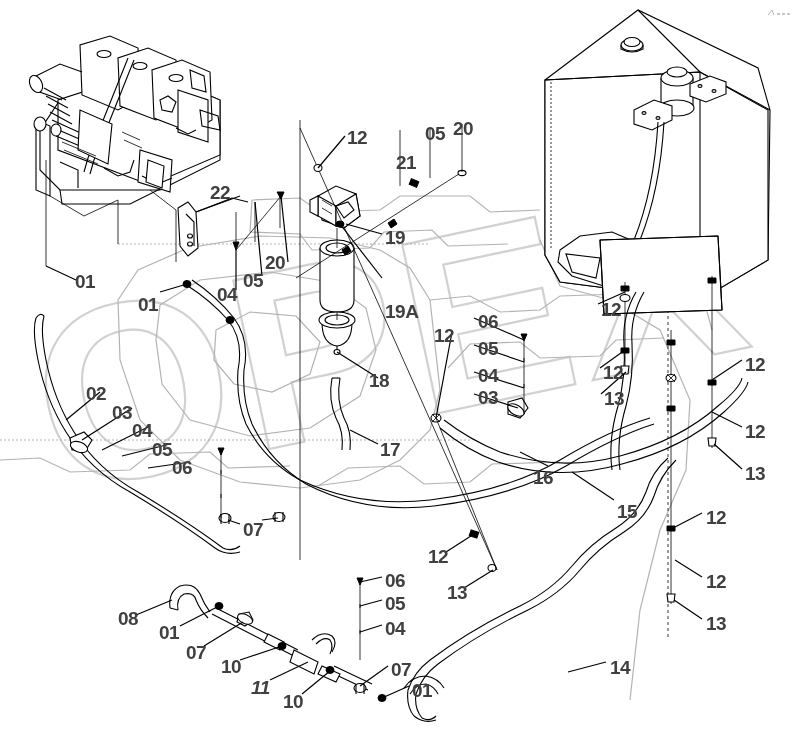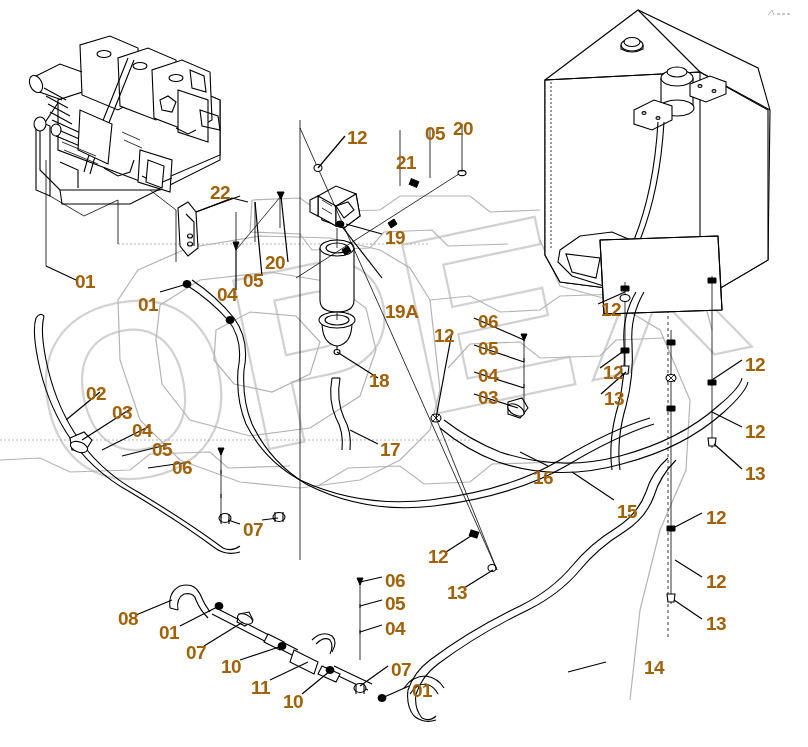--- a/index.html
+++ b/index.html
@@ -20,21 +20,21 @@
     left: 0;
     top: 0;
     width: 808px;
     height: 747px;
   }
   .callout {
     position: absolute;
     font-family: "Liberation Sans", sans-serif;
     font-weight: bold;
     font-size: 19px;
-    color: #a16207;
+    color: #404040;
     line-height: 1;
     white-space: nowrap;
     letter-spacing: -0.5px;
   }
   .wm-text {
     font-family: "Liberation Sans", sans-serif;
     font-weight: bold;
     fill: none;
     stroke: #c9c9c9;
     stroke-width: 2.2;
@@ -417,25 +417,25 @@
       <div class="callout" style="left: 617px; top: 502px;">15</div>
       <div class="callout" style="left: 428px; top: 547px;">12</div>
       <div class="callout" style="left: 447px; top: 583px;">13</div>
       <div class="callout" style="left: 385px; top: 571px;">06</div>
       <div class="callout" style="left: 385px; top: 594px;">05</div>
       <div class="callout" style="left: 385px; top: 619px;">04</div>
       <div class="callout" style="left: 118px; top: 609px;">08</div>
       <div class="callout" style="left: 159px; top: 623px;">01</div>
       <div class="callout" style="left: 186px; top: 643px;">07</div>
       <div class="callout" style="left: 221px; top: 657px;">10</div>
-      <div class="callout" style="left: 251px; top: 678px;">11</div>
+      <div class="callout" style="left: 251px; top: 678px; font-style: italic;">11</div>
       <div class="callout" style="left: 283px; top: 692px;">10</div>
       <div class="callout" style="left: 391px; top: 660px;">07</div>
       <div class="callout" style="left: 412px; top: 681px;">01</div>
-      <div class="callout" style="left: 610px; top: 658px; margin-left: 34px;">14</div>
+      <div class="callout" style="left: 610px; top: 658px;">14</div>
     </div>
 
   <svg style="position:absolute;left:766px;top:6px;width:30px;height:14px">
     <path d="M2 9 L6 4 L8 9" stroke="#b6b6b6" stroke-width="1" fill="none"></path>
     <path d="M11 8 h3 M16 8 h3 M21 8 h3" stroke="#b6b6b6" stroke-width="1.6"></path>
   </svg>
 
 </div>
 
 </body></html>

